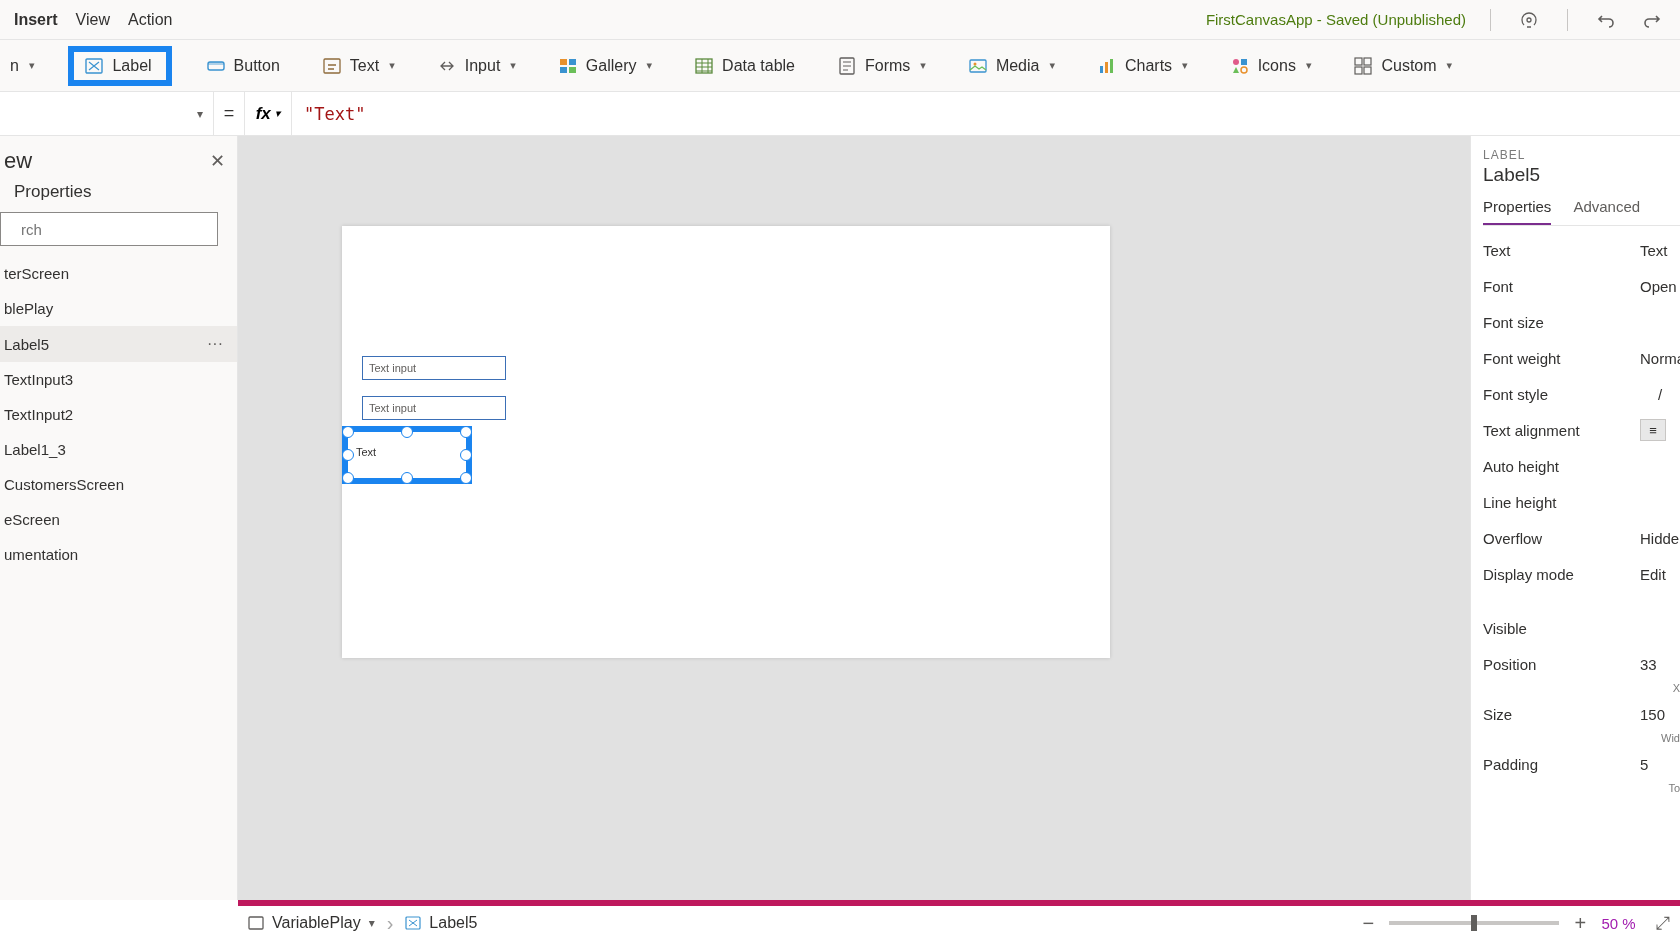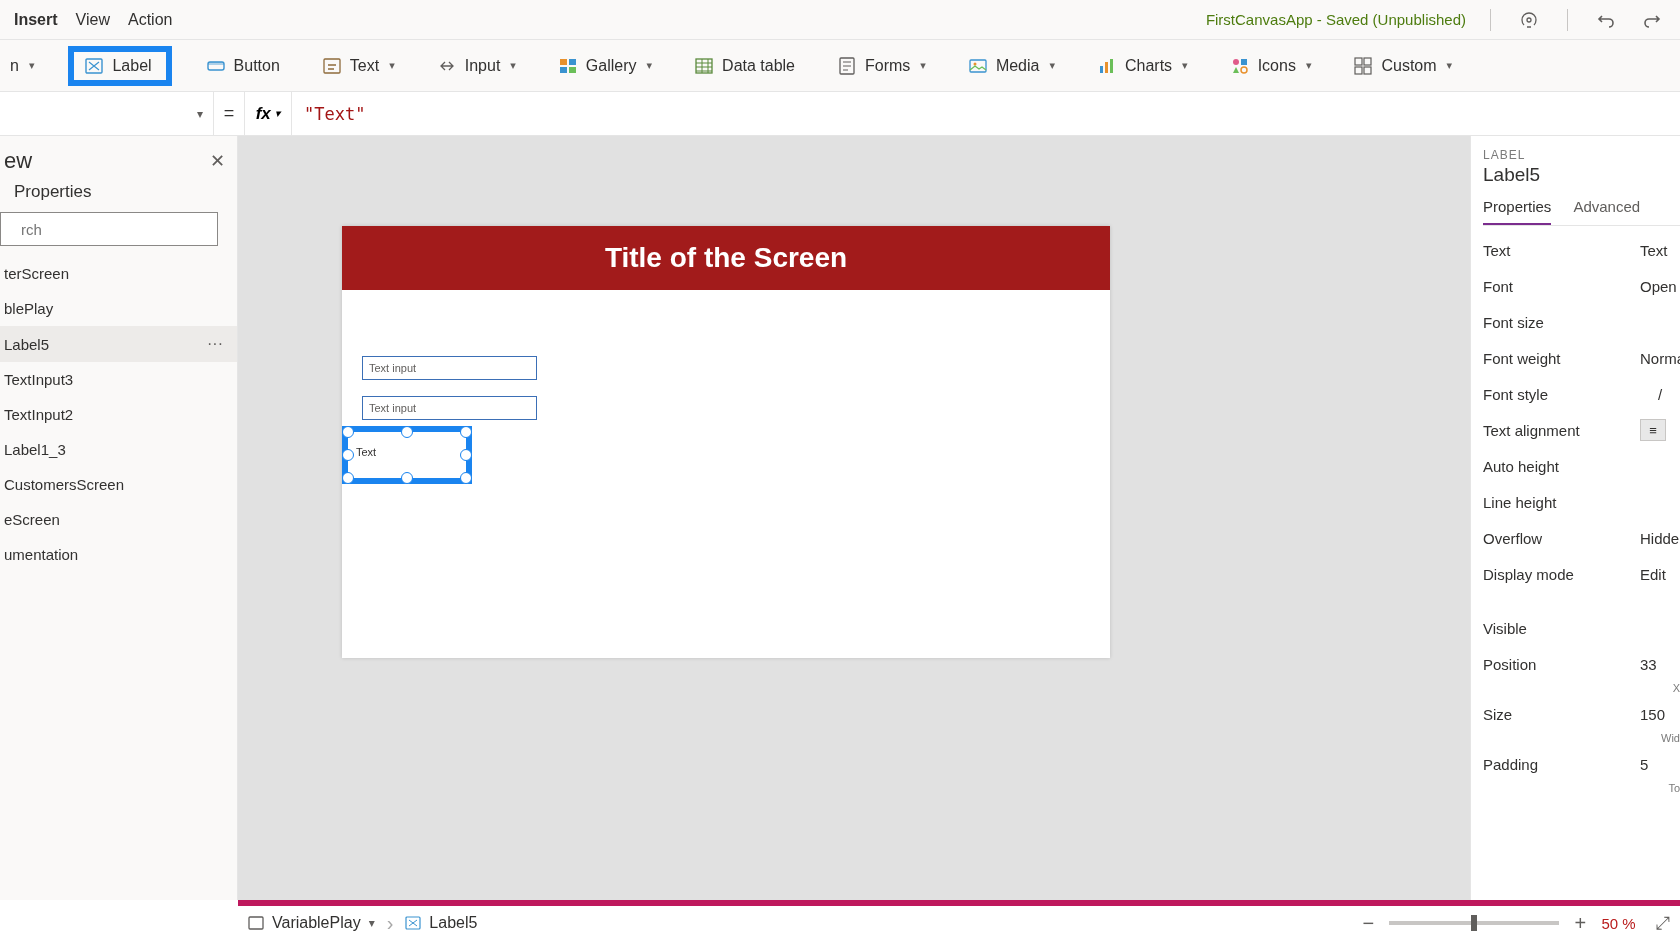--- a/index.html
+++ b/index.html
@@ -42,21 +42,21 @@
   .tree-search { margin: 0 10px 10px 0; height: 34px; border: 1px solid #8a8886; background: #fff; padding: 0 20px; font-size: 15px; outline: none; width: 218px; }
   .tree-list { flex: 1; overflow: hidden; }
   .tree-item { padding: 9px 6px 9px 4px; font-size: 15px; color: #323130; cursor: pointer; display: flex; align-items: center; white-space: nowrap; overflow: hidden; }
   .tree-item.selected { background: #edebe9; }
   .tree-item .more { margin-left: auto; color: #605e5c; font-size: 16px; padding-right: 8px; }
 
   
   .canvas-wrap { flex: 1; background: #e1e1e1; position: relative; overflow: hidden; }
   .canvas { position: absolute; left: 104px; top: 90px; width: 768px; height: 432px; background: #fff; box-shadow: 0 0 4px rgba(0,0,0,.15); }
   .screen-title { height: 64px; background: #a21b1b; color: #fff; display: flex; align-items: center; justify-content: center; font-size: 28px; font-weight: 700; }
-  .txt-input { position: absolute; height: 24px; width: 175px; border: 1px solid #3b6fb6; background: #fff; font-size: 11px; color: #605e5c; padding: 0 6px; display: flex; align-items: center; }
+  .txt-input { position: absolute; height: 24px; width: 144px; border: 1px solid #3b6fb6; background: #fff; font-size: 11px; color: #605e5c; padding: 0 6px; display: flex; align-items: center; }
   .txt-input.t1 { left: 20px; top: 130px; }
   .txt-input.t2 { left: 20px; top: 170px; }
 
   
   .sel-label-outer { position: absolute; left: 0; top: 200px; width: 130px; height: 58px; border: 6px solid #1a84ef; }
   .sel-label-inner { position: relative; width: 100%; height: 100%; }
   .sel-label-text { position: absolute; left: 8px; top: 14px; font-size: 11px; color: #323130; }
   .handle { position: absolute; width: 12px; height: 12px; background: #fff; border: 1px solid #1a84ef; border-radius: 50%; }
   .handle.tl { left: -6px; top: -6px; } .handle.tm { left: calc(50% - 6px); top: -6px; } .handle.tr { right: -6px; top: -6px; }
   .handle.ml { left: -6px; top: calc(50% - 6px); } .handle.mr { right: -6px; top: calc(50% - 6px); }
@@ -80,21 +80,21 @@
   
   .statusbar { height: 40px; border-top: 6px solid #be185d; display: flex; align-items: center; padding: 0 10px; gap: 12px; background: #fff; margin-left: 238px; }
   .statusbar .crumb { display: flex; align-items: center; gap: 8px; font-size: 16px; color: #323130; }
   .statusbar .crumb .caret { font-size: 12px; color: #605e5c; }
   .statusbar .chev { color: #a7a7a7; font-size: 20px; }
   .statusbar .spacer { flex: 1; }
   .zoom { display: flex; align-items: center; gap: 12px; color: #605e5c;}
   .zoom .zbtn { font-size: 20px; cursor: pointer; width: 18px; text-align: center; }
   .zoom .slider { position: relative; width: 170px; height: 4px; background: #c8c6c4; }
   .zoom .slider .thumb { position: absolute; left: 50%; top: -6px; width: 6px; height: 16px; background: #605e5c; transform: translateX(-50%); }
-  .zoom .pct { font-size: 15px; color: #b91c1c; }
+  .zoom .pct { font-size: 15px; color: #a21caf; }
   .fit-btn { font-size: 18px; color: #605e5c; cursor: pointer; margin-left: 8px; }
 
   svg { display: block; }
 </style>
 </head>
 <body>
 
 <div class="menubar">
   <span class="menu-item active">Insert</span>
   <span class="menu-item">View</span>
@@ -302,21 +302,20 @@
           <span>eScreen</span>
         </div>
       <div class="tree-item">
           <span>umentation</span>
         </div>
     </div>
   </div>
 
   <div class="canvas-wrap">
     <div class="canvas">
-      <div class="screen-title">Title of the Screen</div>
       <div class="txt-input t1">Text input</div>
       <div class="txt-input t2">Text input</div>
 
       <div class="sel-label-outer">
         <div class="sel-label-inner">
           <span class="sel-label-text">Text</span>
           <span class="handle tl"></span>
           <span class="handle tm"></span>
           <span class="handle tr"></span>
           <span class="handle ml"></span>

